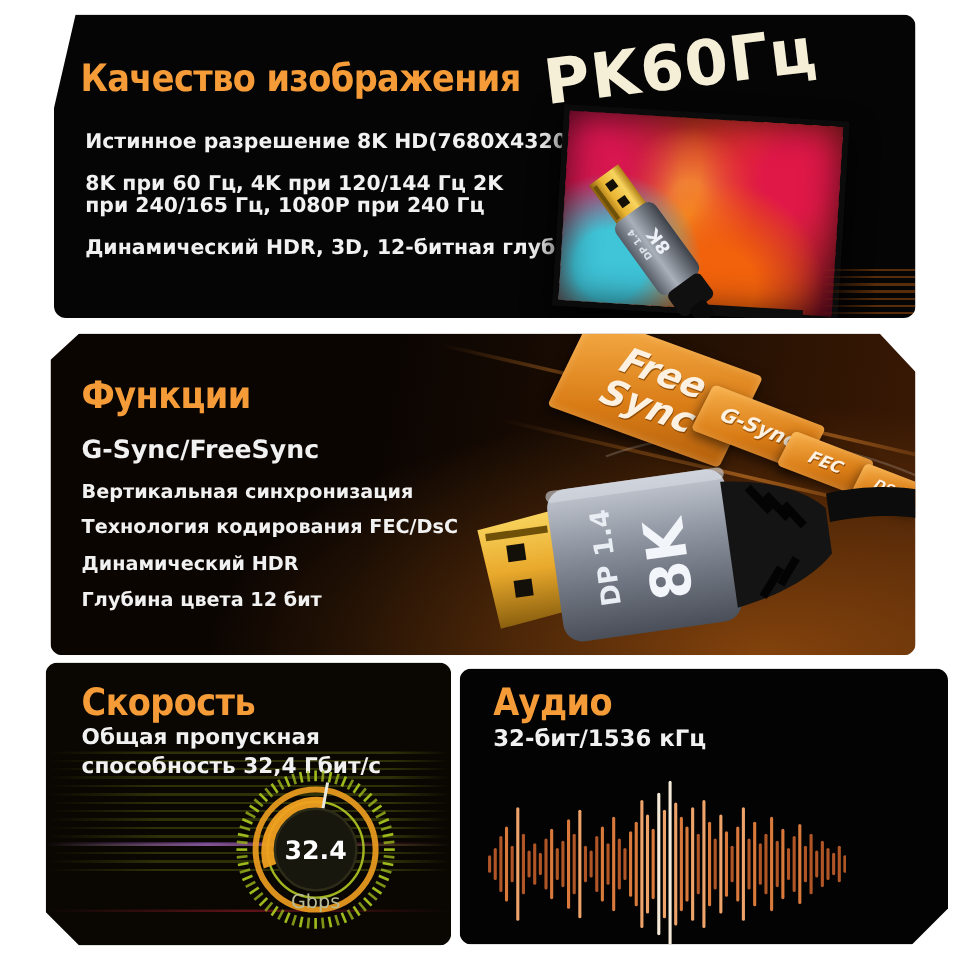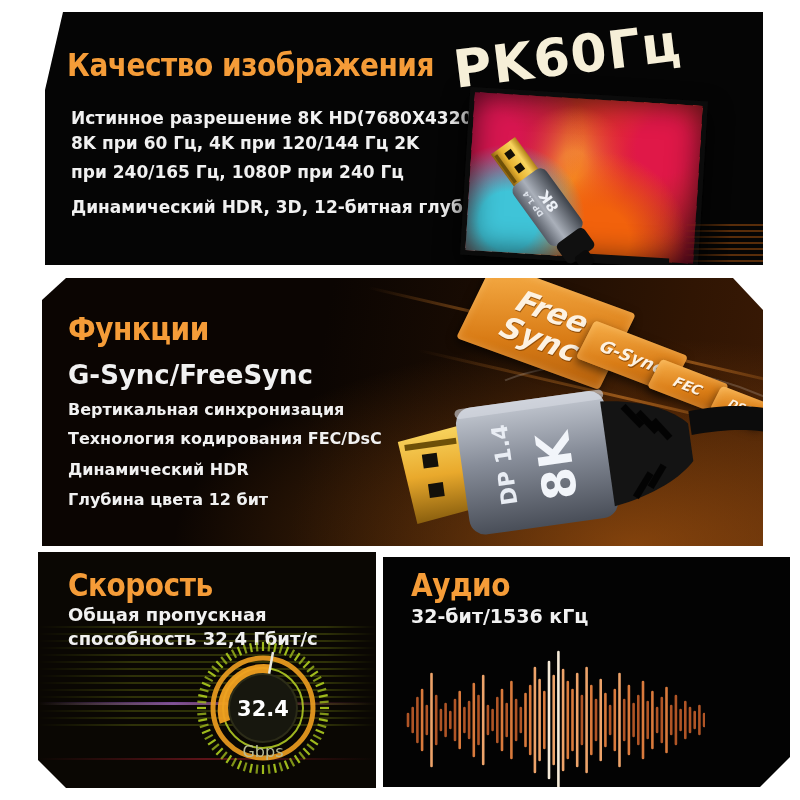--- a/index.html
+++ b/index.html
@@ -1,20 +1,20 @@
 <!DOCTYPE html>
 <html><head>
 <meta charset="utf-8">
 <style>
   html,body { margin:0; padding:0; background:#ffffff; }
   .canvas {
     position:relative; width:800px; height:800px; background:#ffffff;
     font-family:"DejaVu Sans", sans-serif; overflow:hidden;
   }
-  .panel { position:absolute; overflow:hidden; background:#050505; }
+  .panel { position:absolute; overflow:hidden; background:#050505;border-radius:10px; }
 
   
   .panel-quality  { left:45px;  top:12px;  width:718px; height:253px;
     clip-path: polygon(18px 0, 100% 0, 100% 100%, 0 100%, 0 78px); }
   .panel-features { left:42px;  top:278px; width:721px; height:268px;
     background: linear-gradient(100deg,#0b0502 38%, #1c0d03 62%, #301503 85%, #3a1a05);
     clip-path: polygon(24px 0, calc(100% - 30px) 0, 100% 32px, 100% 100%, 0 100%, 0 22px); }
   .panel-speed    { left:38px;  top:552px; width:338px; height:236px; background:#0a0703;
     clip-path: polygon(0 0, 100% 0, 100% 100%, 28px 100%, 0 calc(100% - 28px)); }
   .panel-audio    { left:383px; top:557px; width:407px; height:230px; background:#030303;
@@ -105,21 +105,21 @@
   .waveform { position:absolute; left:20px; top:88px; width:302px; height:150px; }
 </style>
 </head>
 <body>
 
 <div class="canvas">
 
   <section class="panel panel-quality">
     <h2 class="heading" style="left:22px; top:38px;">Качество изображения</h2>
     <p class="body-line" style="left:26px; top:95px;">Истинное разрешение 8K HD(7680X4320)</p>
-    <p class="body-line" style="left:26px; top:120px;">8K при 60 Гц, 4K при 120/144 Гц 2K</p>
+    <p class="body-line" style="left:26px; top:130px;">8K при 60 Гц, 4K при 120/144 Гц 2K</p>
     <p class="body-line" style="left:26px; top:149px;">при 240/165 Гц, 1080P при 240 Гц</p>
     <p class="body-line" style="left:26px; top:184px;">Динамический HDR, 3D, 12-битная глубина</p>
 
     <div class="monitor">
       <div class="screen"></div>
     </div>
     <div class="monitor-stand"></div>
     <div class="tv-streaks"></div>
 
     <svg class="tv-connector" viewBox="0 0 70 170">
@@ -150,21 +150,21 @@
     <p class="big-8k">PK60Гц</p>
   </section>
 
   <section class="panel panel-features">
     <div class="features-glow"></div>
     <div class="beam beam1"></div>
     <div class="beam beam2"></div>
     <div class="swoosh"></div>
 
     <h2 class="heading" style="left:26px; top:36px;">Функции</h2>
-    <p class="body-line" style="left:26px; top:86px; font-size:26px;">G-Sync/FreeSync</p>
+    <p class="body-line" style="left:26px; top:86px; font-size:21px;">G-Sync/FreeSync</p>
     <p class="body-line body-sm" style="left:26px; top:150px;">Технология кодирования FEC/DsC</p>
     <p class="body-line body-sm" style="left:26px; top:121px;">Вертикальная синхронизация</p>
     <p class="body-line body-sm" style="left:26px; top:181px;">Динамический HDR</p>
     <p class="body-line body-sm" style="left:26px; top:211px;">Глубина цвета 12 бит</p>
 
     <div class="banner banner-freesync">
       <span>Free</span>
       <span>Sync</span>
     </div>
     <div class="banner banner-gsync">

